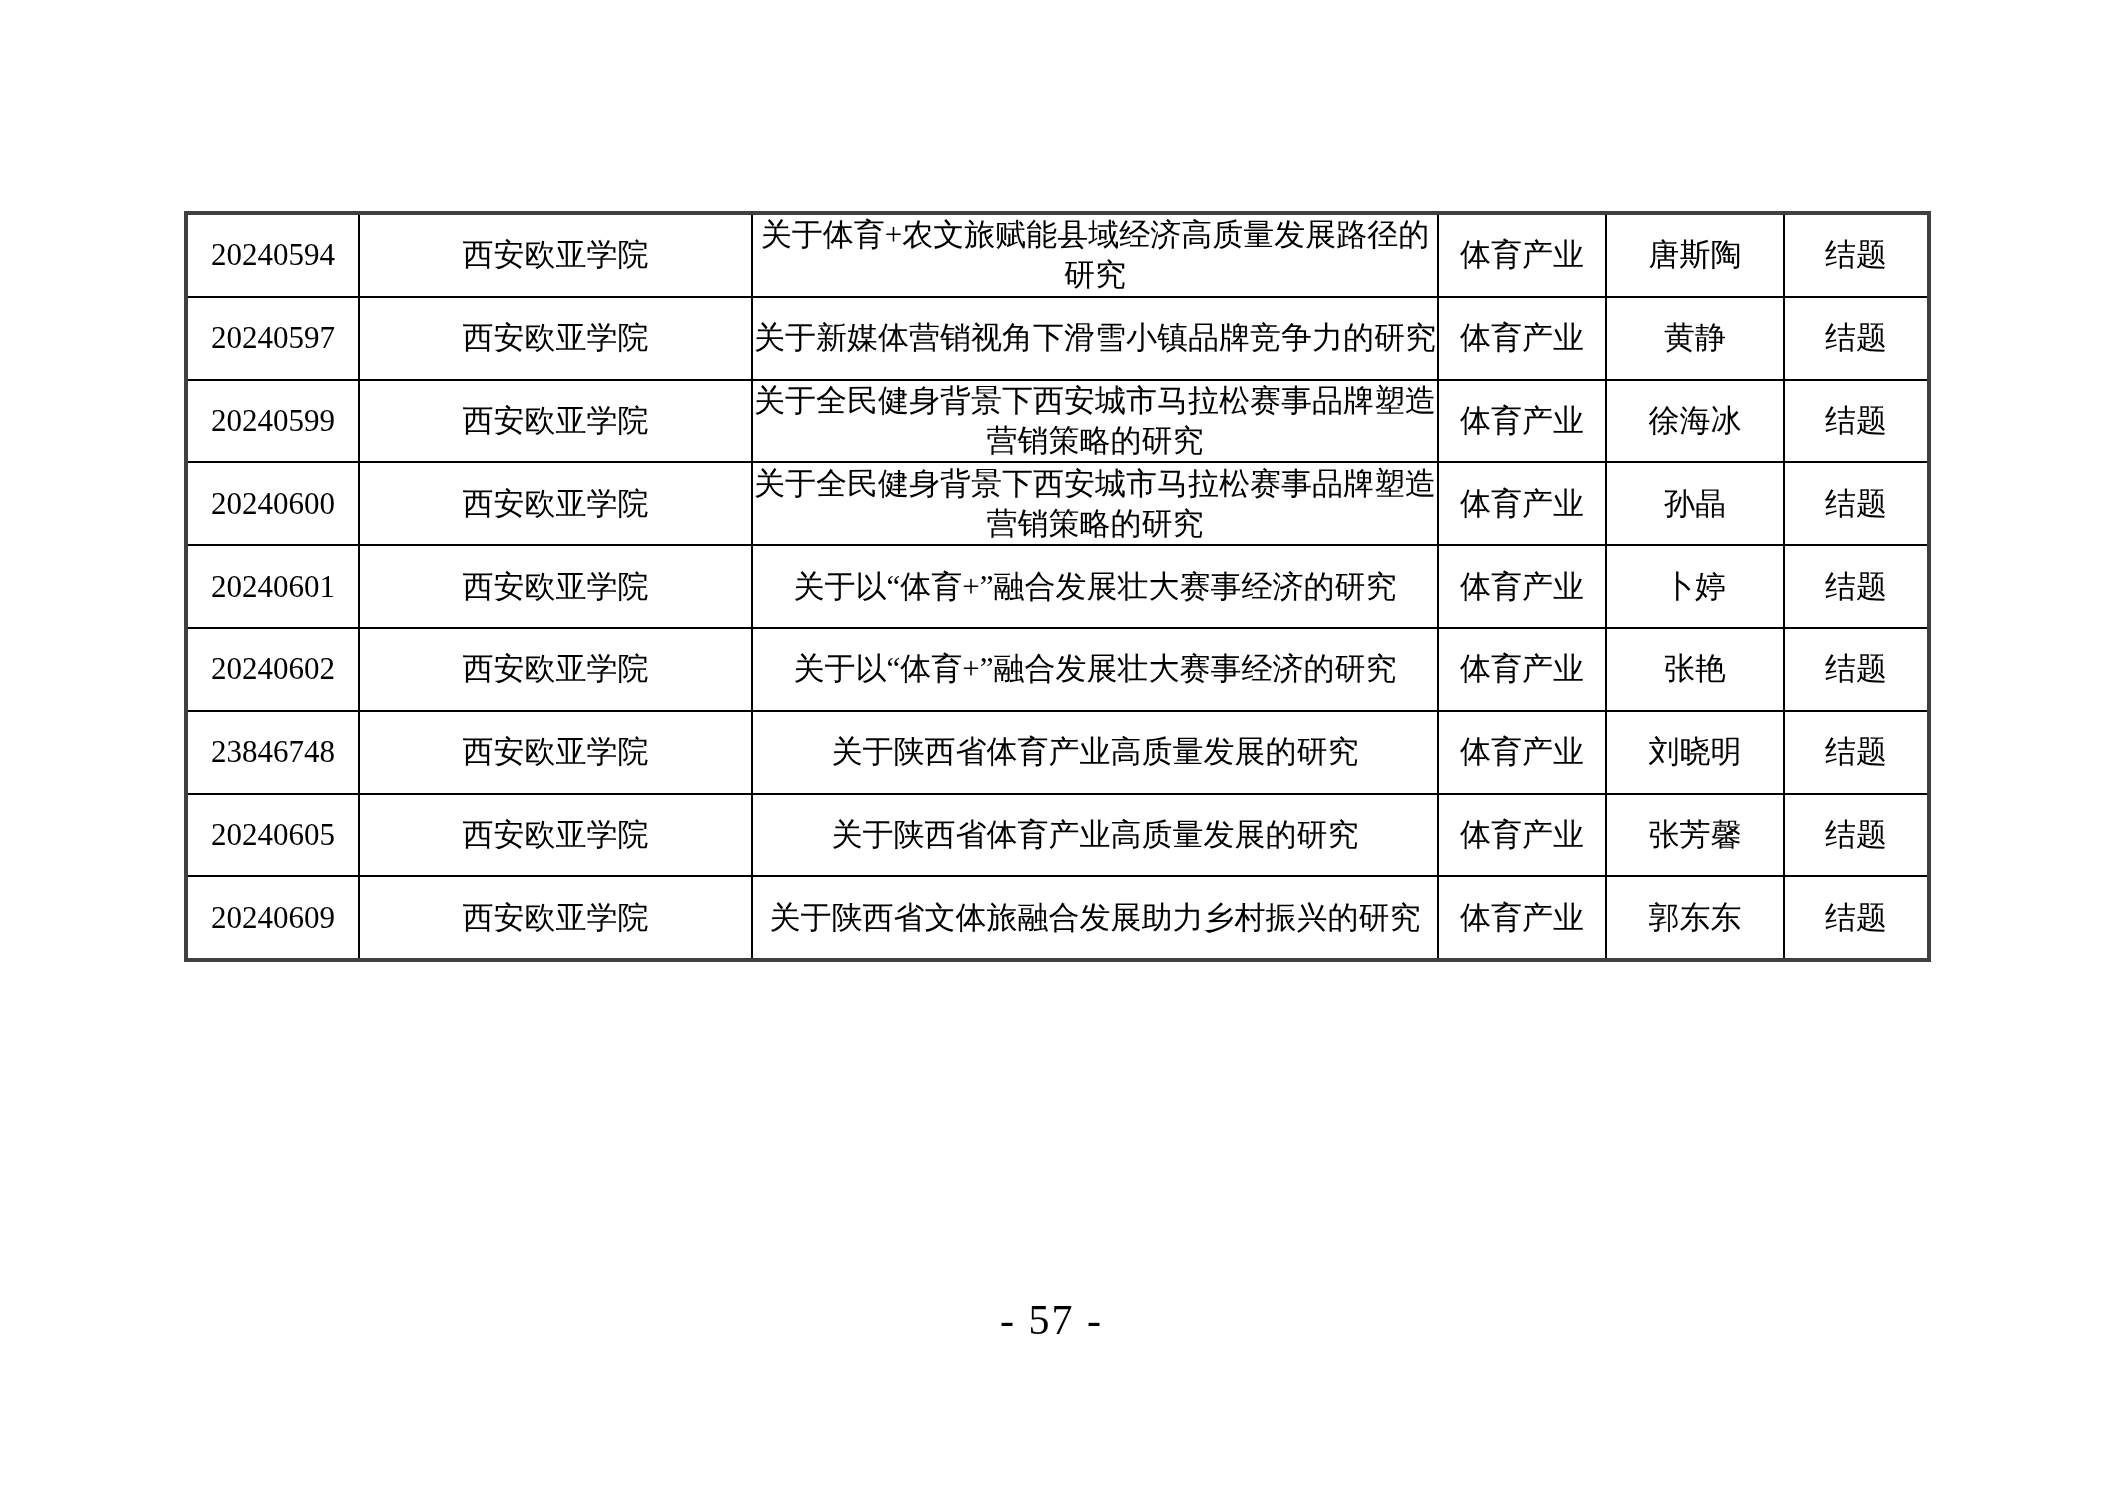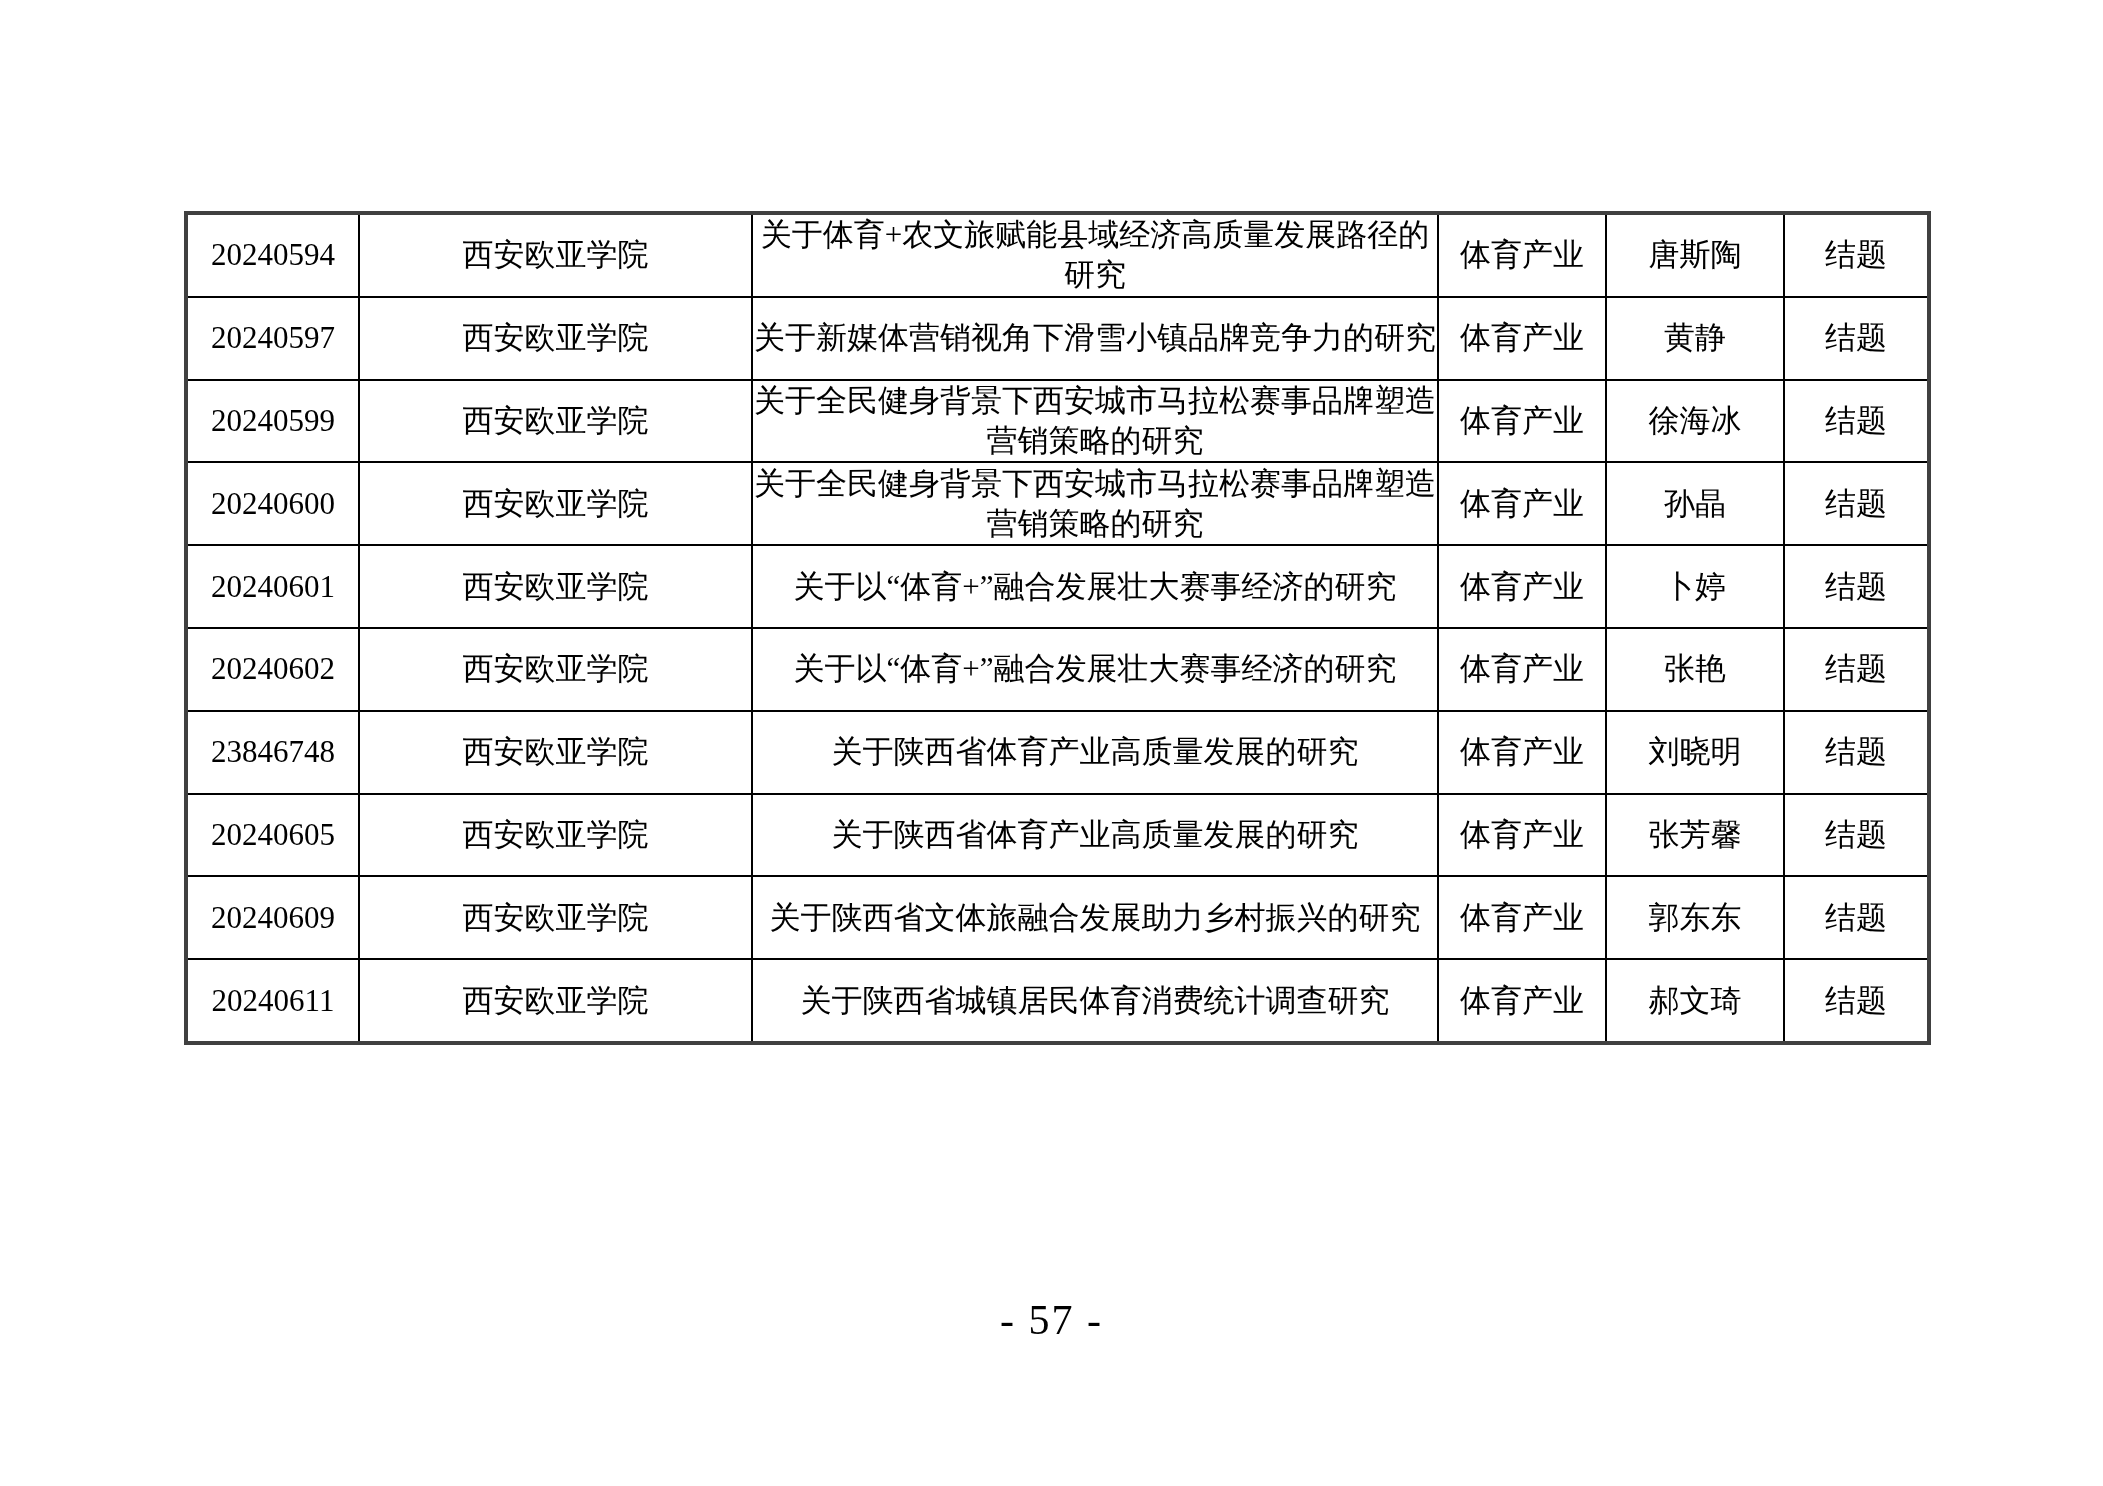--- a/index.html
+++ b/index.html
@@ -142,25 +142,17 @@
 
   <tr>
     <td class="c-id">20240609</td>
     <td class="c-inst">西安欧亚学院</td>
     <td class="c-title">关于陕西省文体旅融合发展助力乡村振兴的研究</td>
     <td class="c-cat">体育产业</td>
     <td class="c-leader">郭东东</td>
     <td class="c-status">结题</td>
   </tr>
 
-  <tr>
-    <td class="c-id">20240611</td>
-    <td class="c-inst">西安欧亚学院</td>
-    <td class="c-title">关于陕西省城镇居民体育消费统计调查研究</td>
-    <td class="c-cat">体育产业</td>
-    <td class="c-leader">郝文琦</td>
-    <td class="c-status">结题</td>
-  </tr>
 </tbody>
   </table>
 
   <div class="footer">- 57 -</div>
 </div>
 
 </body></html>

